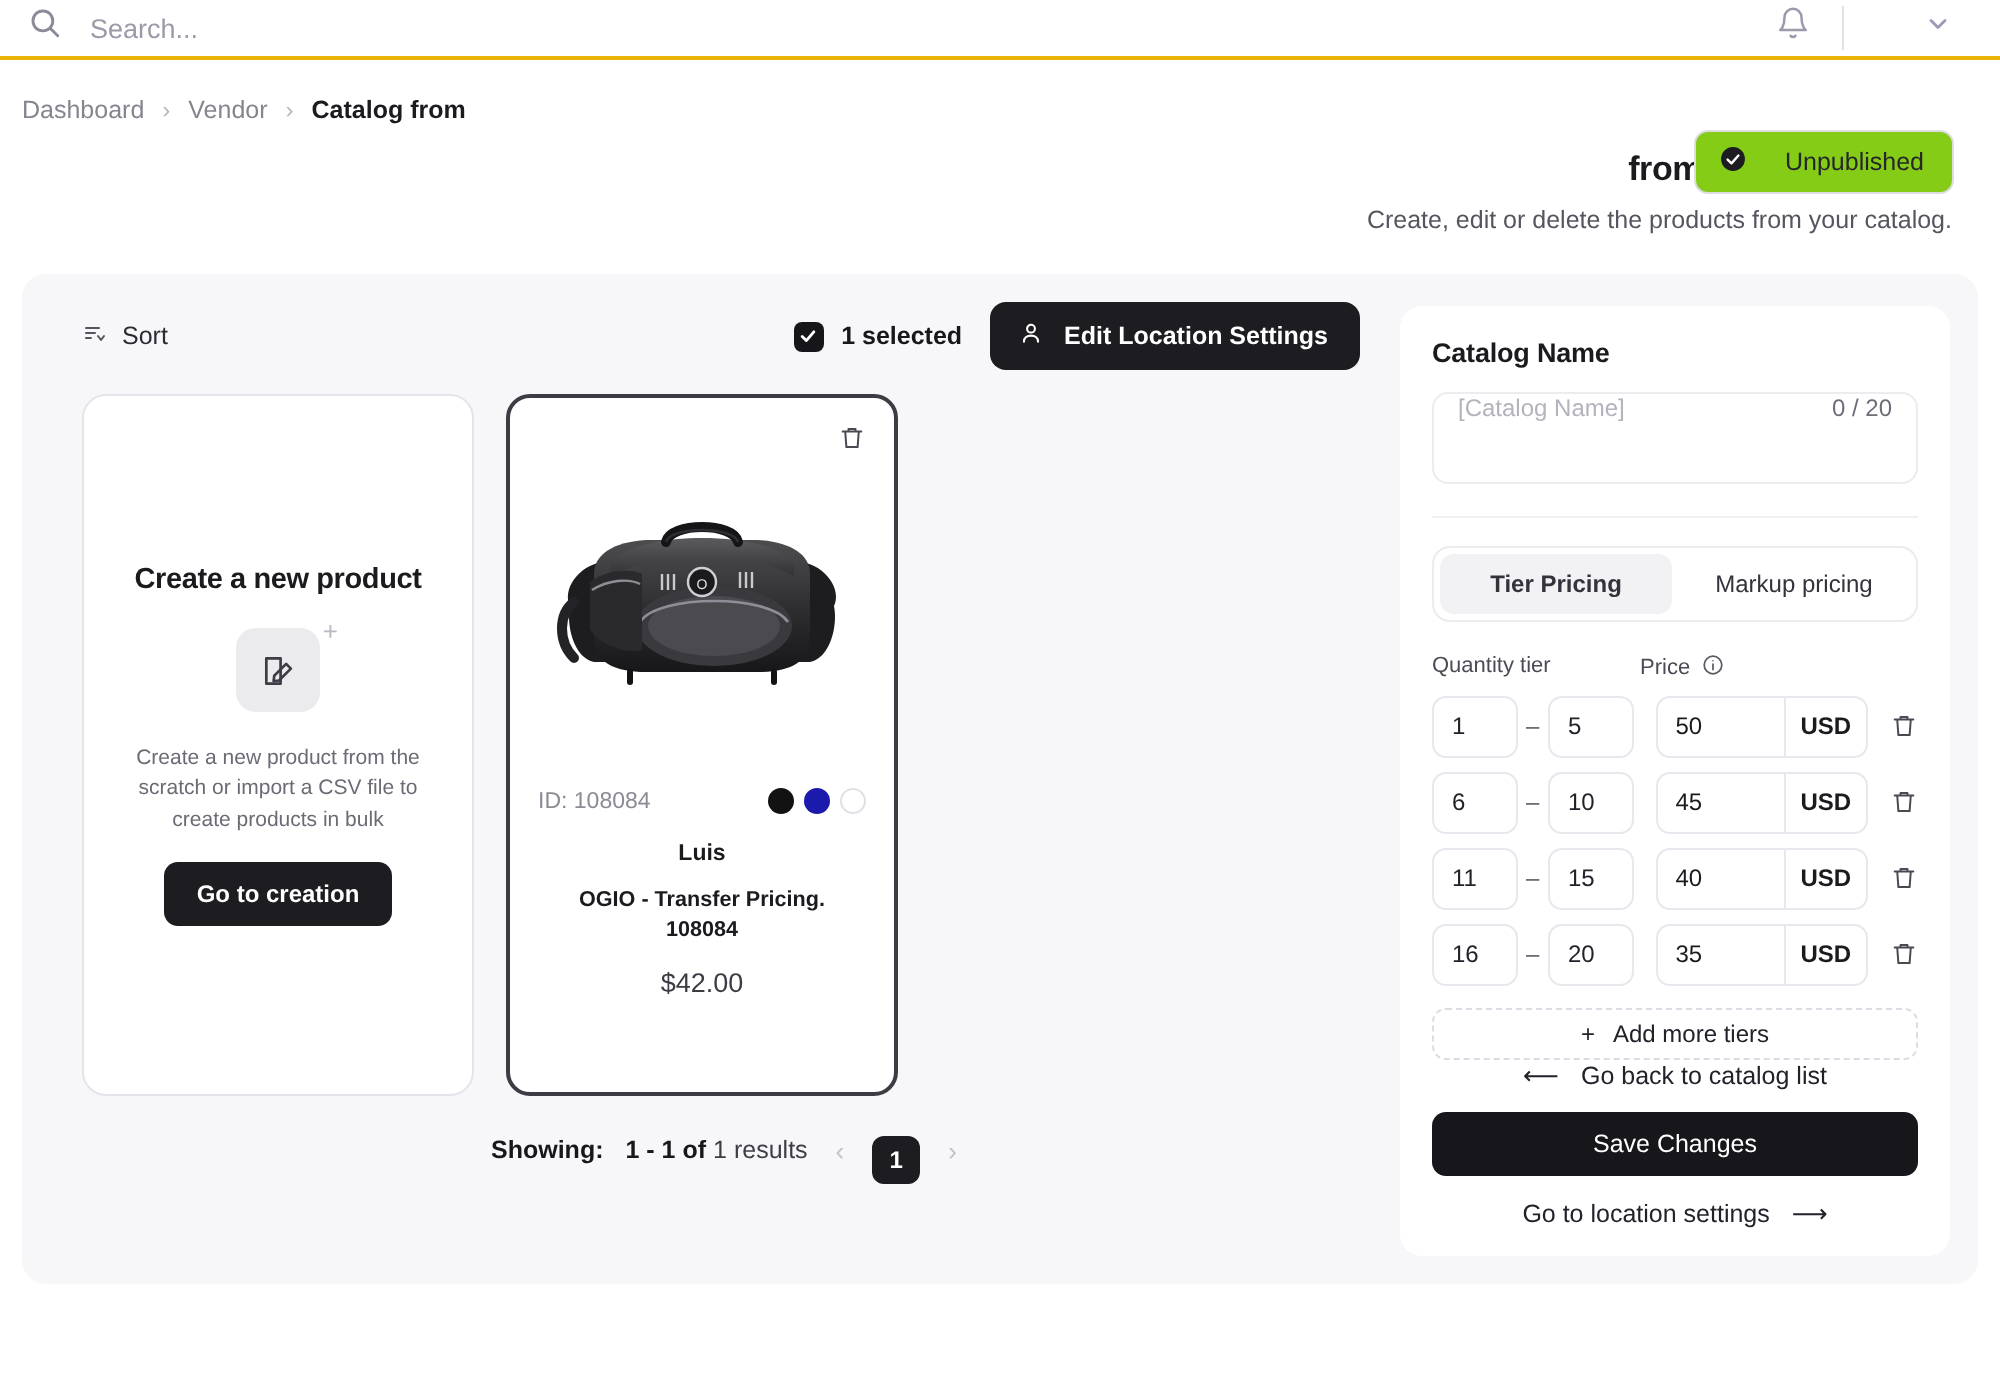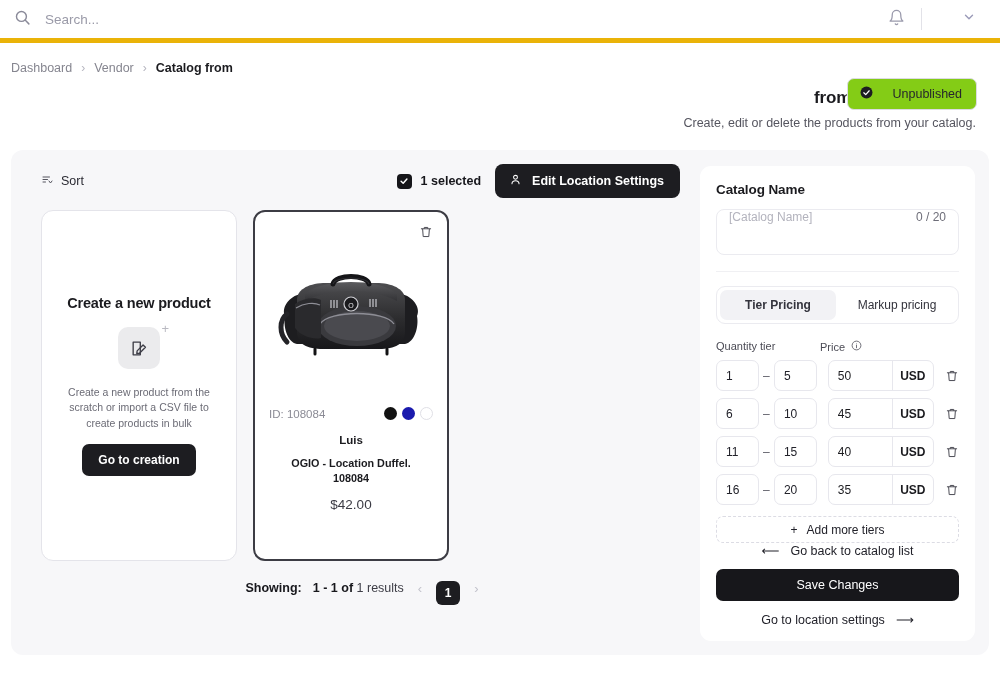--- a/index.html
+++ b/index.html
@@ -6,24 +6,24 @@
   html, body {
     width: 1000px; height: 694px;
     background: #ffffff;
     font-family: "Liberation Sans", sans-serif;
     color: #1b1b1f;
     overflow: hidden;
   }
 
   
   .topbar {
-    height: 43px;
+    height: 30px;
     display: flex;
     align-items: center;
-    border-bottom: 5px solid #eab308;
+    border-bottom: 2px solid #eab308;
     padding: 0 16px 0 14px;
   }
   .search-wrap { display: flex; align-items: center; gap: 14px; flex: 1; }
   .search-input {
     border: none; outline: none; background: transparent;
     font-family: "Liberation Sans", sans-serif;
     font-size: 13.5px; color: #4a4a55; width: 320px;
   }
   .search-input::placeholder { color: #9a9aa8; }
   .topbar-right { display: flex; align-items: center; gap: 0; }
@@ -349,21 +349,21 @@
           </div>
           <div class="swatches">
             <span class="sw b1"></span>
             <span class="sw b2"></span>
             <span class="sw b3"></span>
           </div>
         </div>
 
         <div class="prod-brand">Luis</div>
         <div class="prod-name">
-          <span>OGIO - Location Duffel.</span><br>
+          <span>OGIO - Transfer Pricing.</span><br>
           <span>108084</span>
         </div>
         <div class="prod-price">$42.00</div>
       </div>
     </div>
 
     <div class="pager">
       <span class="lbl">Showing:</span>
       <span class="mid">
         <b>1 - 1</b>

